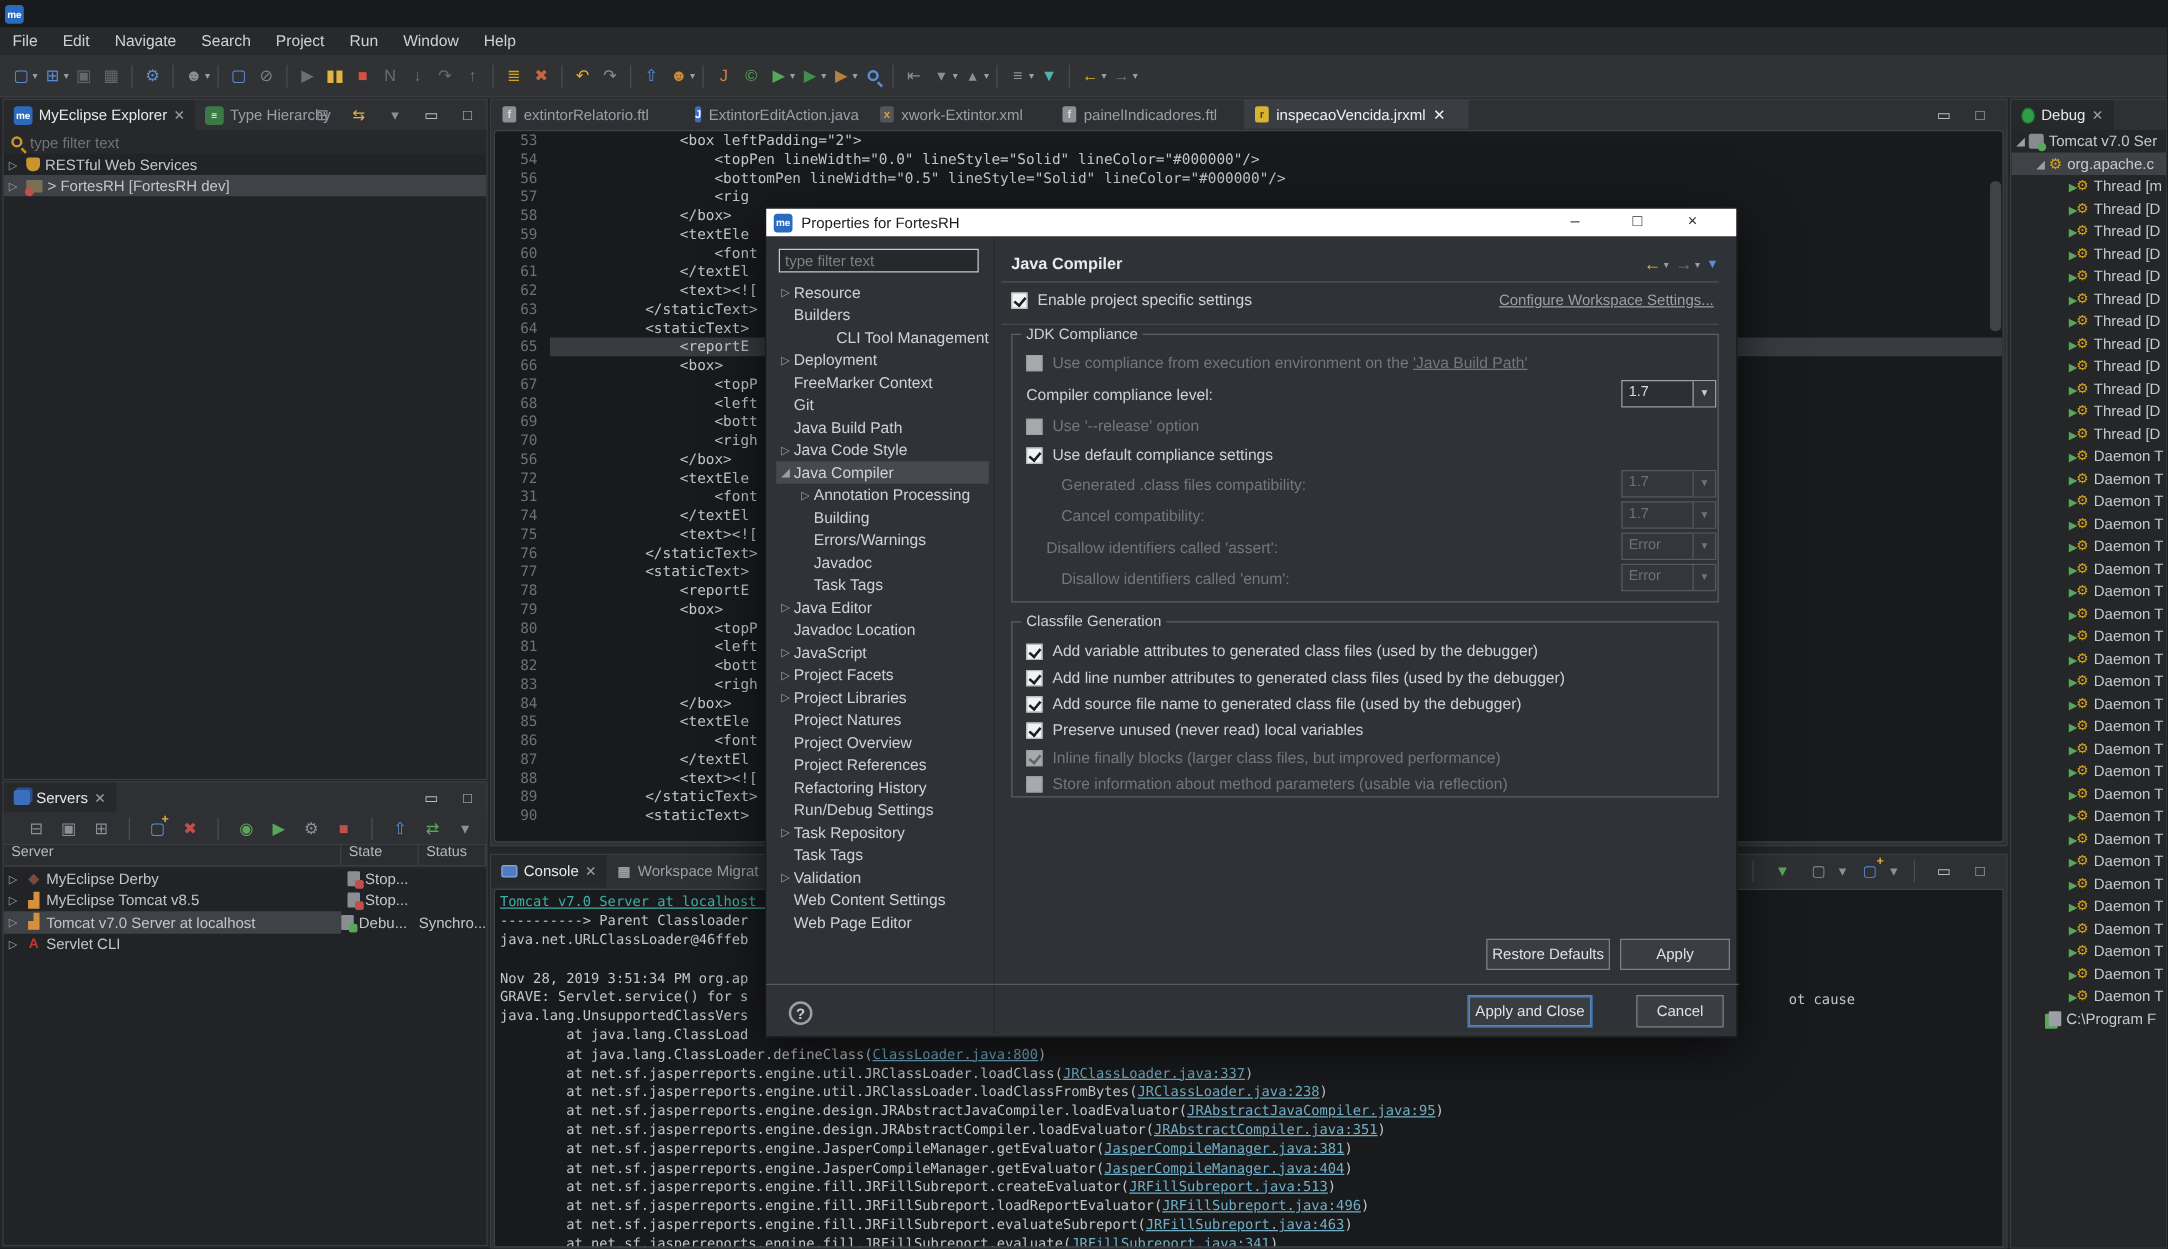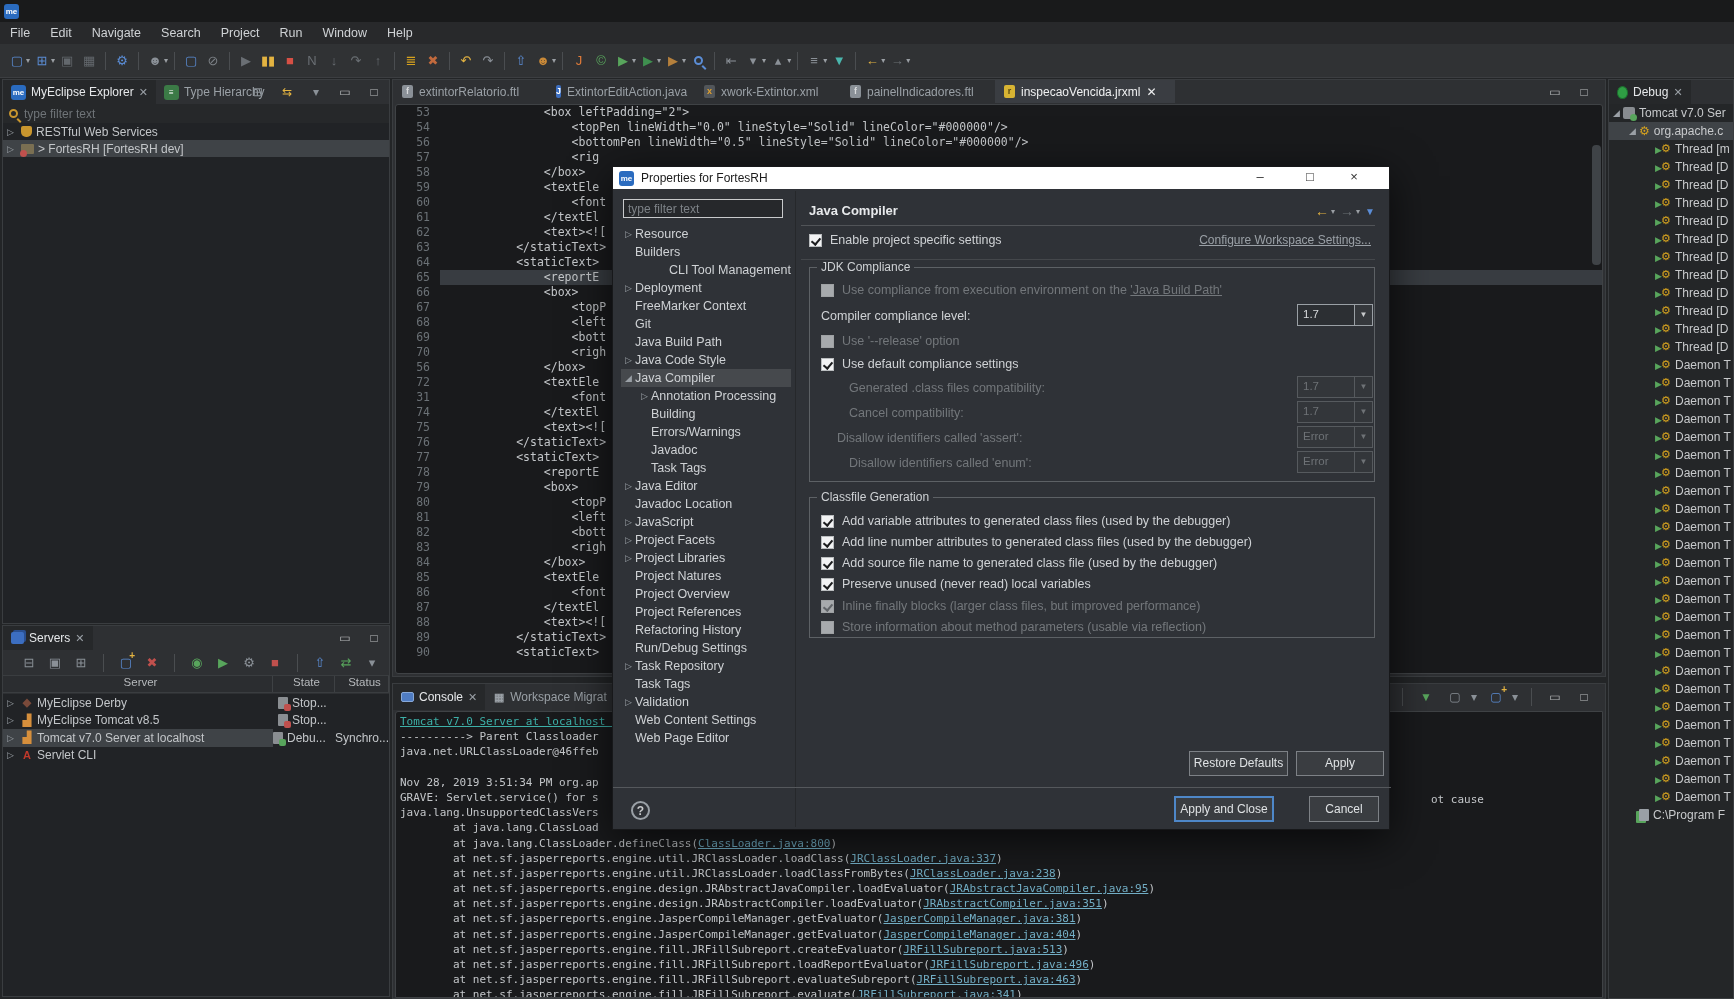--- a/index.html
+++ b/index.html
@@ -84,21 +84,21 @@
   #debug { left:1608px; top:79px; width:126px; height:920px; }
   #debug .content { position:absolute; left:0; top:24px; right:0; bottom:0; background:#242628; overflow:hidden; }
   .drow { height:18px; display:flex; align-items:center; font-size:12px; white-space:nowrap; color:#c8cacc; }
   .drow.sel { background:#3f4347; }
 
   
   #servers { left:2px; top:625px; width:388px; height:372px; }
   #srvtools { height:25px; display:flex; align-items:center; justify-content:flex-end; padding-right:8px; gap:8px; background:#2e3033; }
   #srvtools .tbi { width:18px; }
   #srvhdr { height:18px; display:flex; font-size:11.5px; color:#b6b9bc; background:#2b2d30; border-bottom:1px solid #3a3d40; border-top:1px solid #3a3d40; }
-  #srvhdr div { padding-left:6px; border-right:1px solid #3e4144;text-align:center; }
+  #srvhdr div { padding-left:6px; border-right:1px solid #3e4144; }
   #srvbody { position:absolute; top:68px; left:0; right:0; bottom:0; background:#212326; }
   .srow { height:17.5px; display:flex; align-items:center; font-size:12px; color:#c3c6c9; position:relative; }
   .srow .hl { position:absolute; left:0; top:0; width:270px; height:100%; background:#3f4347; }
   .stico { display:inline-block; width:10px; height:12px; background:#8a8e92; border-radius:1px; position:relative; margin-right:4px; }
   .stico.red::after, .stico.green::after { content:""; position:absolute; right:-3px; bottom:-2px; width:7px; height:7px; border-radius:2px; }
   .stico.red::after { background:#c0504d; }
   .stico.green::after { background:#58a55c; }
 
   
   #dialog { left:612px; top:166px; width:778px; height:664px; background:#2f3237; box-shadow:0 10px 40px rgba(0,0,0,.65); border:1px solid #17181a; }

